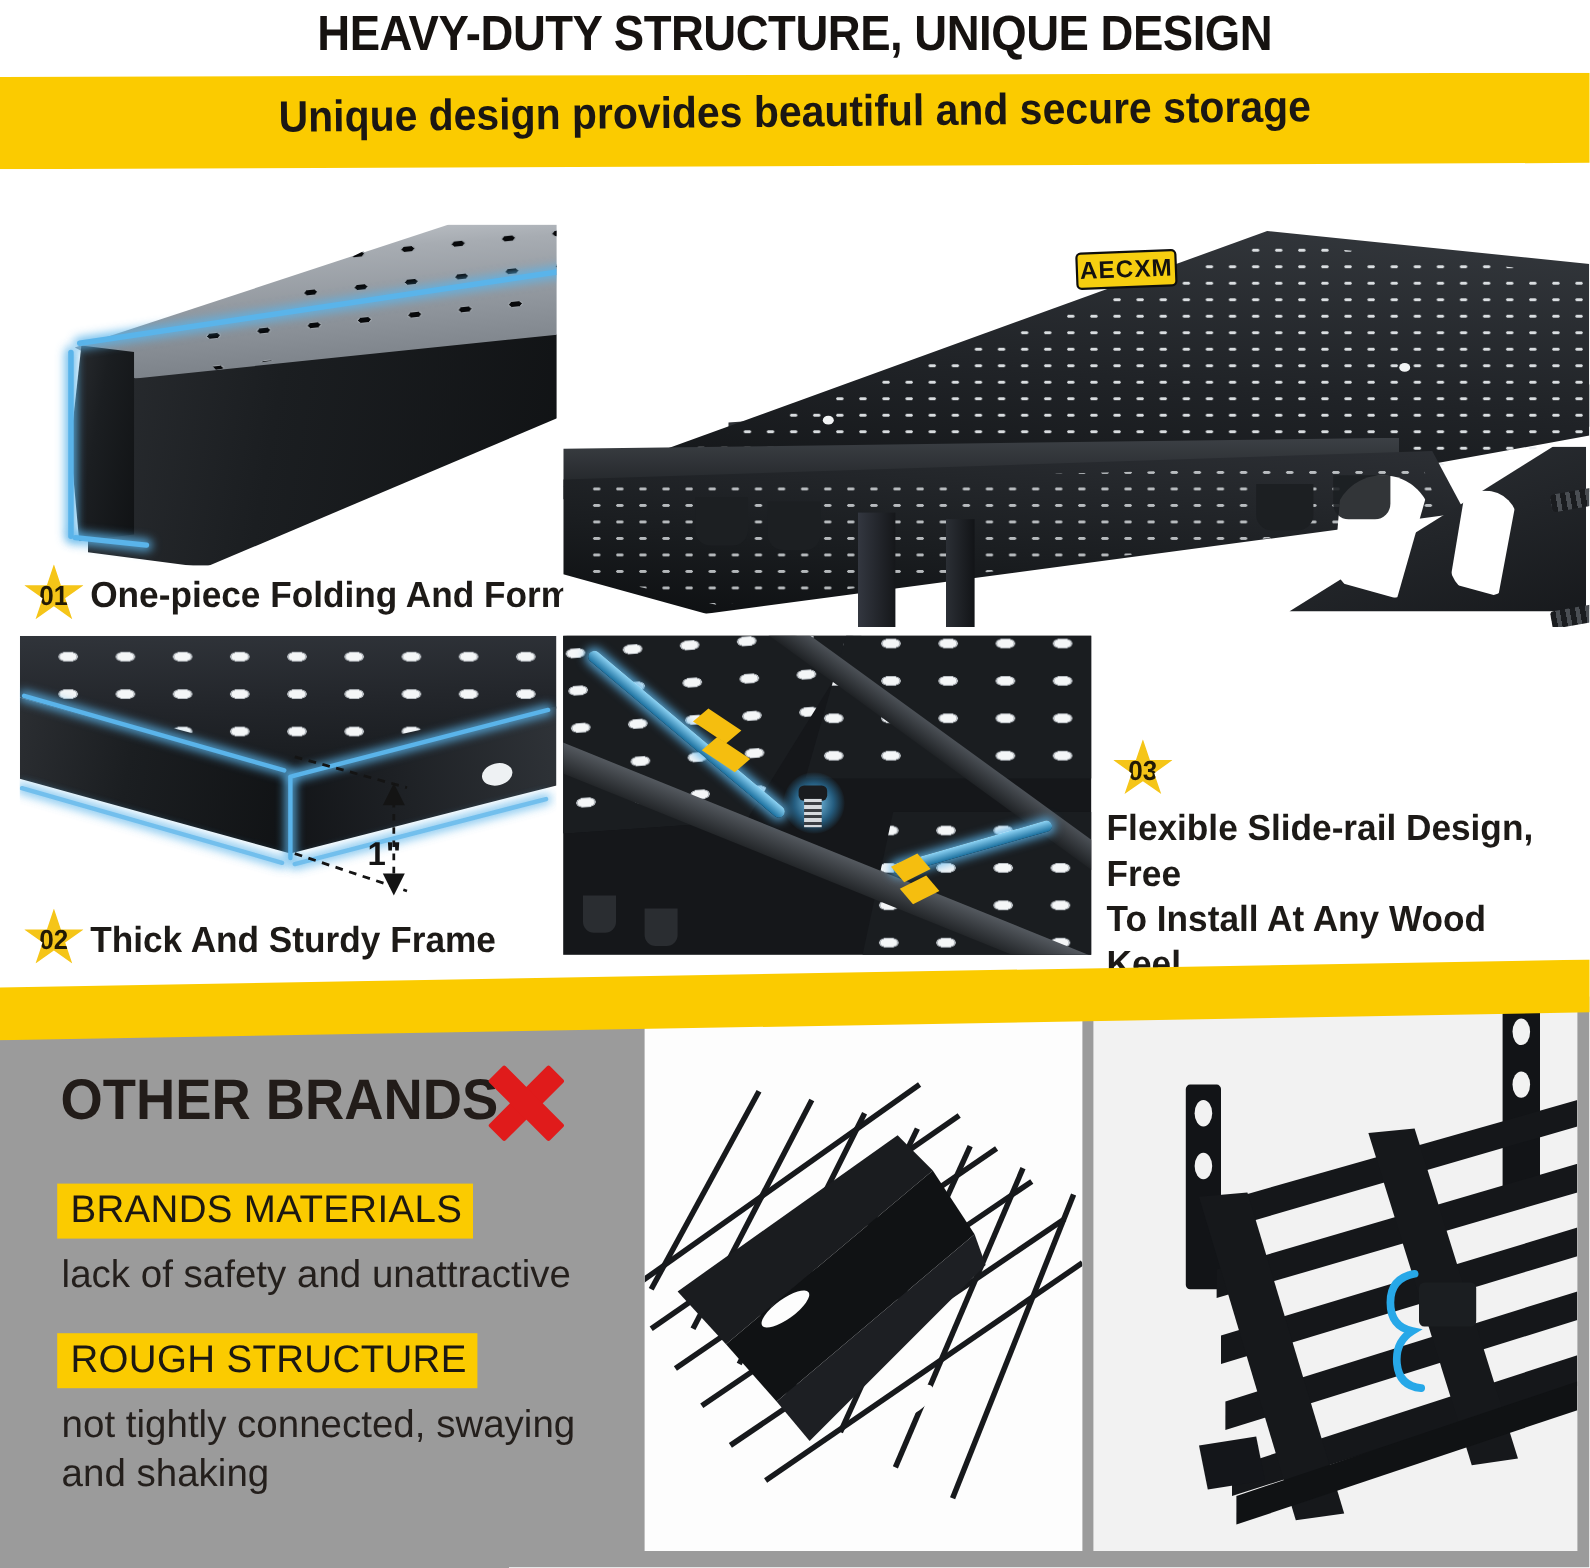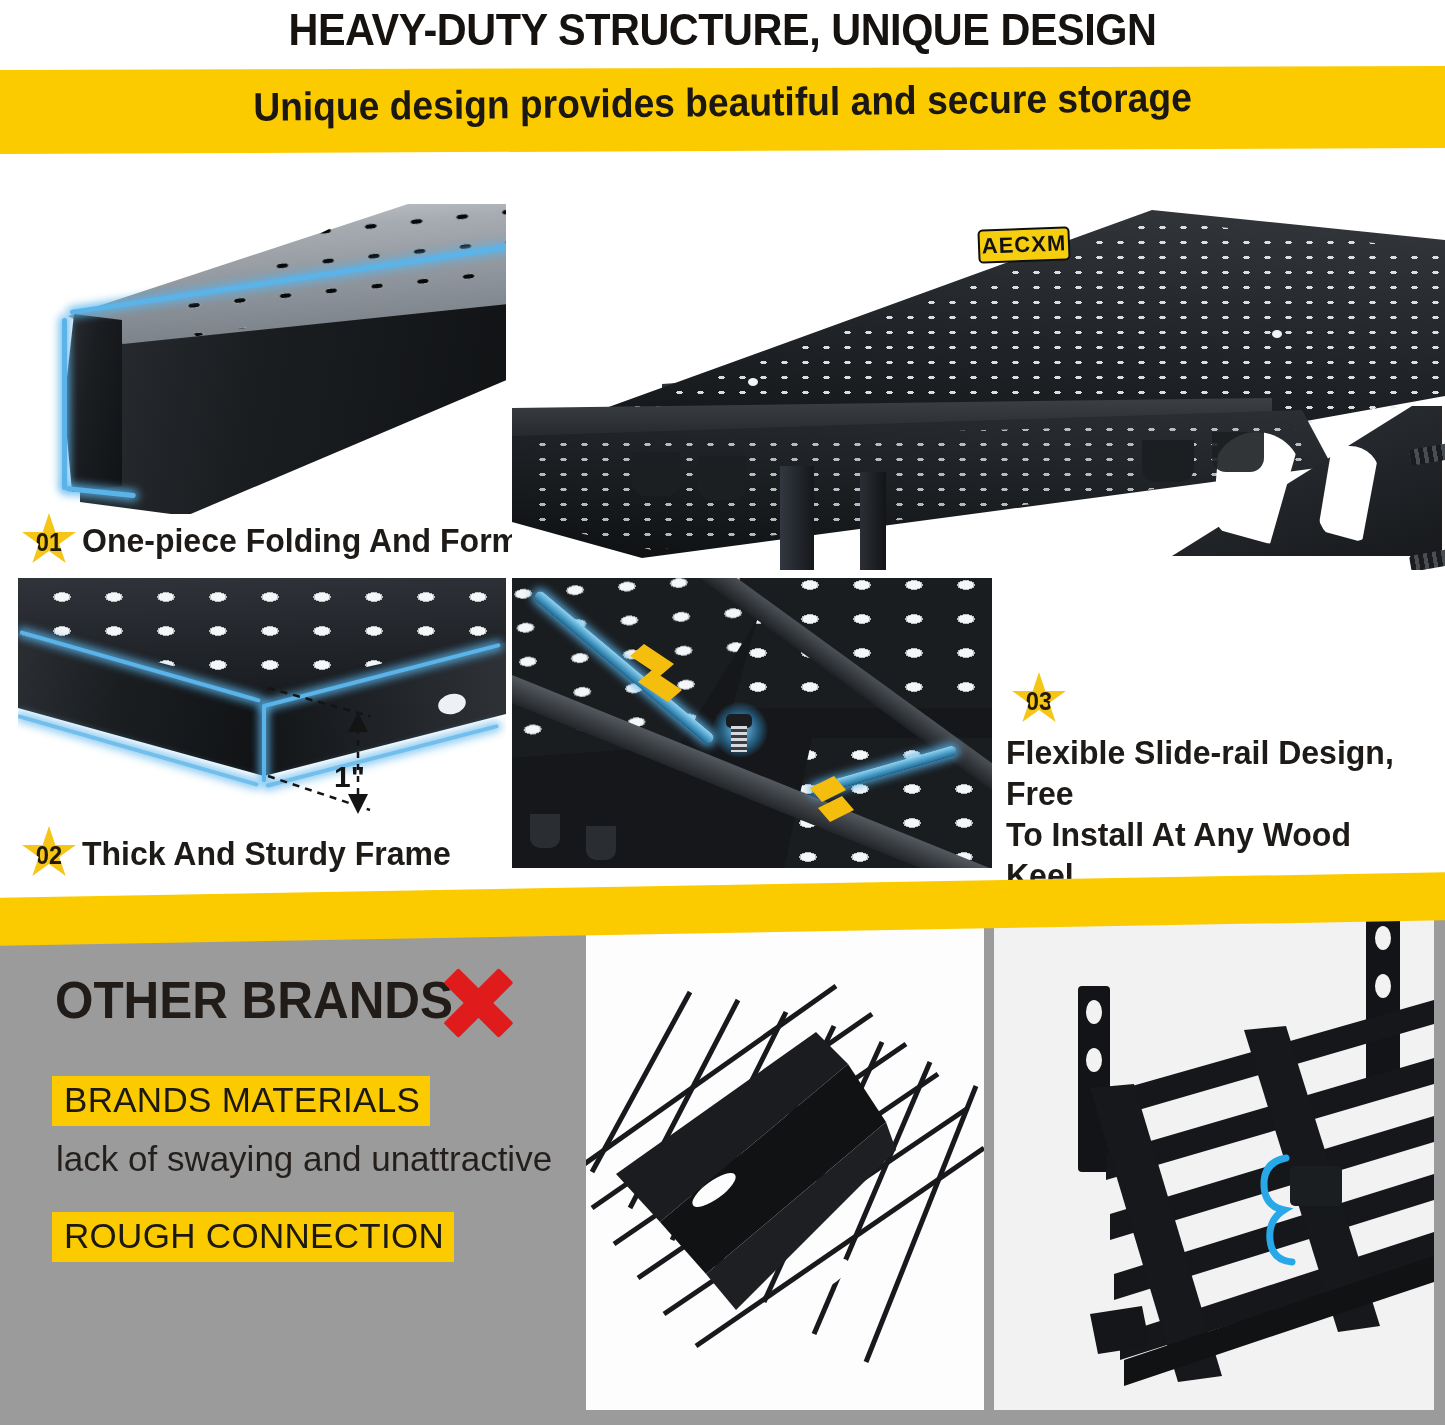--- a/index.html
+++ b/index.html
@@ -356,23 +356,27 @@
 
   <div class="gray-panel"></div>
 
   <div class="ob-title">OTHER BRANDS</div>
   <div class="redx">
       <i></i>
       <i></i>
     </div>
 
   <div class="hl" style="left:52px; top:1076px;">BRANDS MATERIALS</div>
-  <div class="sub" style="left:56px; top:1136px;">lack of swaying and unattractive</div>
-
-  <div class="hl" style="left:52px; top:1212px;">ROUGH CONNECTION</div>
+  <div class="sub" style="left:56px; top:1136px;">lack of safety and unattractive</div>
+
+  <div class="hl" style="left:52px; top:1212px;">ROUGH STRUCTURE</div>
+  <div class="sub" id="cd2" style="left:56px; top:1272px; width:540px;">
+      <div>not tightly connected, swaying</div>
+      <div>and shaking</div>
+    </div>
 
   <div class="photo" style="left:586px; top:922px; width:398px; height:488px; background:#fdfdfd;">
     <svg width="398" height="488" style="position:absolute; left:0; top:0;">
       <g stroke="#17191c" stroke-width="5" fill="none">
         <line x1="-10" y1="248" x2="250" y2="64"></line>
         <line x1="6" y1="286" x2="286" y2="92"></line>
         <line x1="28" y1="322" x2="320" y2="122"></line>
         <line x1="52" y1="356" x2="352" y2="152"></line>
         <line x1="78" y1="392" x2="382" y2="186"></line>
         <line x1="110" y1="424" x2="398" y2="226"></line>

